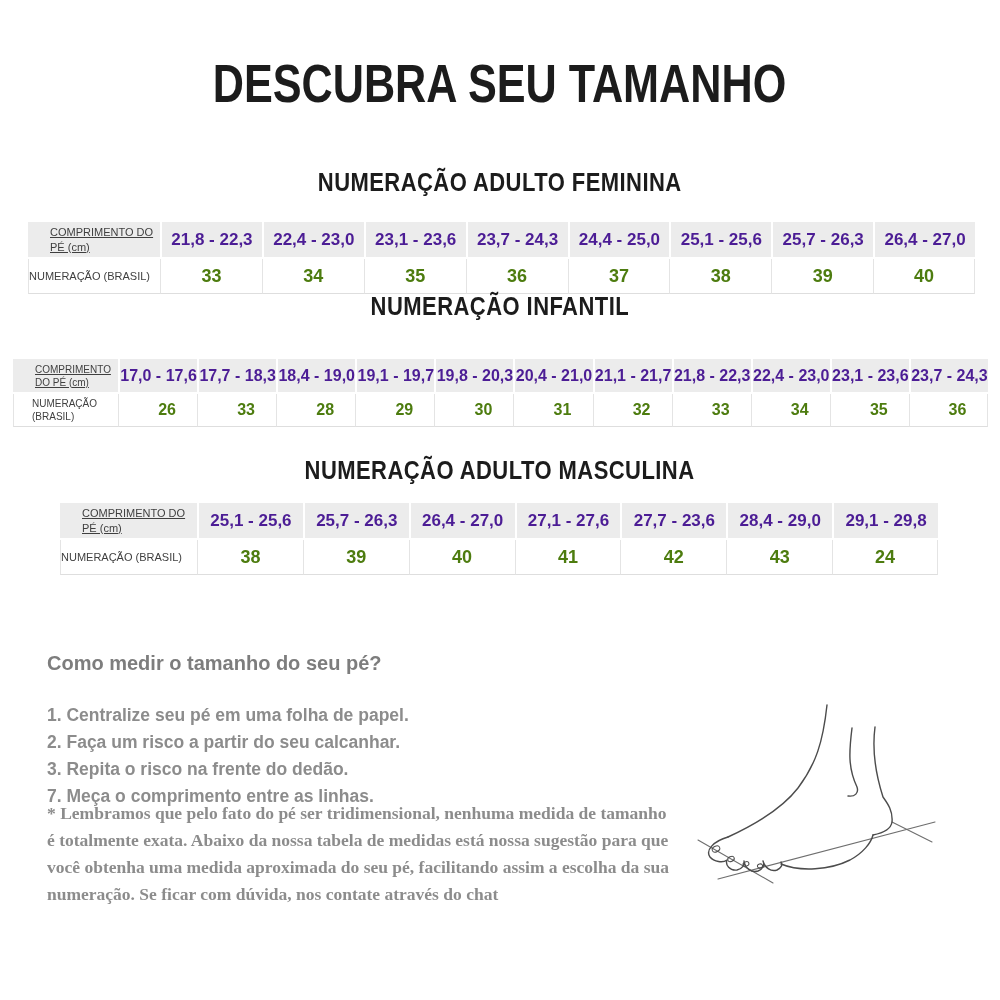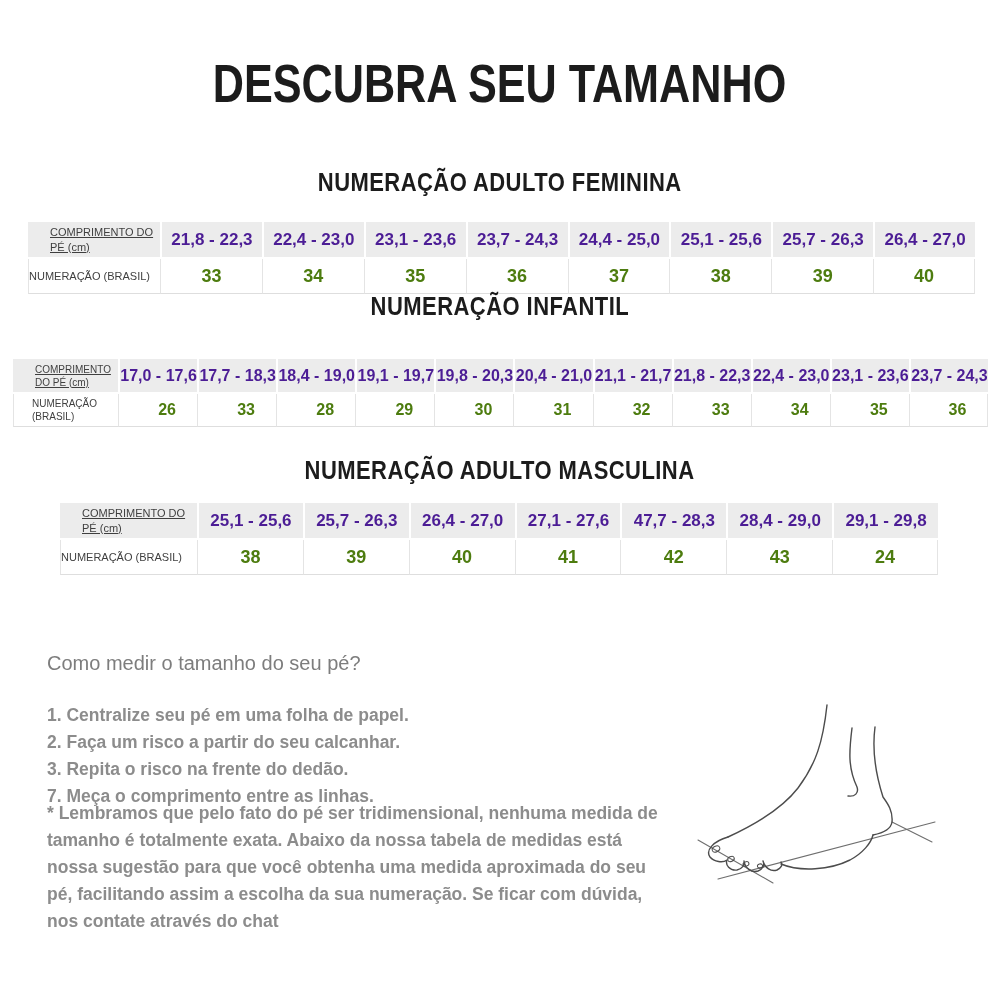--- a/index.html
+++ b/index.html
@@ -35,23 +35,23 @@
   }
   .size-table .bdy.last{border-right:1px solid #e4e4e4;}
   
   .t-fem{left:28px;top:222px;width:947px;grid-template-columns:132px repeat(8,1fr);grid-template-rows:35px 35px;}
   .t-fem .hdr{font-size:17px;} .t-fem .bdy{font-size:18px;} .t-fem .lab{font-size:11px;}
   .t-inf{left:13px;top:359px;width:975px;grid-template-columns:105px repeat(11,1fr);grid-template-rows:33px 33px;}
   .t-inf .hdr{font-size:16px;} .t-inf .bdy{font-size:16px;padding-left:18px;} .t-inf .lab{font-size:10px;}
   .t-mas{left:60px;top:503px;width:878px;grid-template-columns:137px repeat(7,1fr);grid-template-rows:35px 35px;}
   .t-mas .hdr{font-size:17px;} .t-mas .bdy{font-size:18px;} .t-mas .lab{font-size:11px;}
   
-  .howto-heading{position:absolute;left:47px;top:652px;font-size:20px;font-weight:normal;color:#7d7d7d;}
+  .howto-heading{position:absolute;left:47px;top:652px;font-size:20px;font-weight:bold;color:#7d7d7d;}
   .howto-steps{position:absolute;left:47px;top:702px;font-size:17.5px;font-weight:bold;color:#8c8c8c;line-height:27px;}
-  .howto-note{position:absolute;left:47px;top:800px;width:625px;font-size:17.5px;font-weight:bold;color:#8c8c8c;line-height:27px;}
+  .howto-note{position:absolute;left:47px;top:800px;width:625px;font-size:17.5px;font-weight:bold;color:#8c8c8c;line-height:27px;font-family:Liberation Serif, serif;}
   .foot-art{position:absolute;left:670px;top:660px;width:330px;height:280px;}
 </style>
 </head>
 <body>
 
 <div class="canvas">
 
   <div class="center-line" style="top:52px;">
     <span class="page-title-inner">DESCUBRA SEU TAMANHO</span>
   </div>
@@ -115,21 +115,21 @@
   <div class="center-line" style="top:456px;">
     <span class="section-heading-inner">NUMERAÇÃO ADULTO MASCULINA</span>
   </div>
 
   <div class="size-table t-mas">
     <div class="cell hdr lab">COMPRIMENTO DO PÉ (cm)</div>
     <div class="cell hdr">25,1 - 25,6</div>
     <div class="cell hdr">25,7 - 26,3</div>
     <div class="cell hdr">26,4 - 27,0</div>
     <div class="cell hdr">27,1 - 27,6</div>
-    <div class="cell hdr">47,7 - 28,3</div>
+    <div class="cell hdr">27,7 - 23,6</div>
     <div class="cell hdr">28,4 - 29,0</div>
     <div class="cell hdr">29,1 - 29,8</div>
     <div class="cell bdy lab">NUMERAÇÃO (BRASIL)</div>
     <div class="cell bdy">38</div>
     <div class="cell bdy">39</div>
     <div class="cell bdy">40</div>
     <div class="cell bdy">41</div>
     <div class="cell bdy">42</div>
     <div class="cell bdy">43</div>
     <div class="cell bdy last">24</div>

